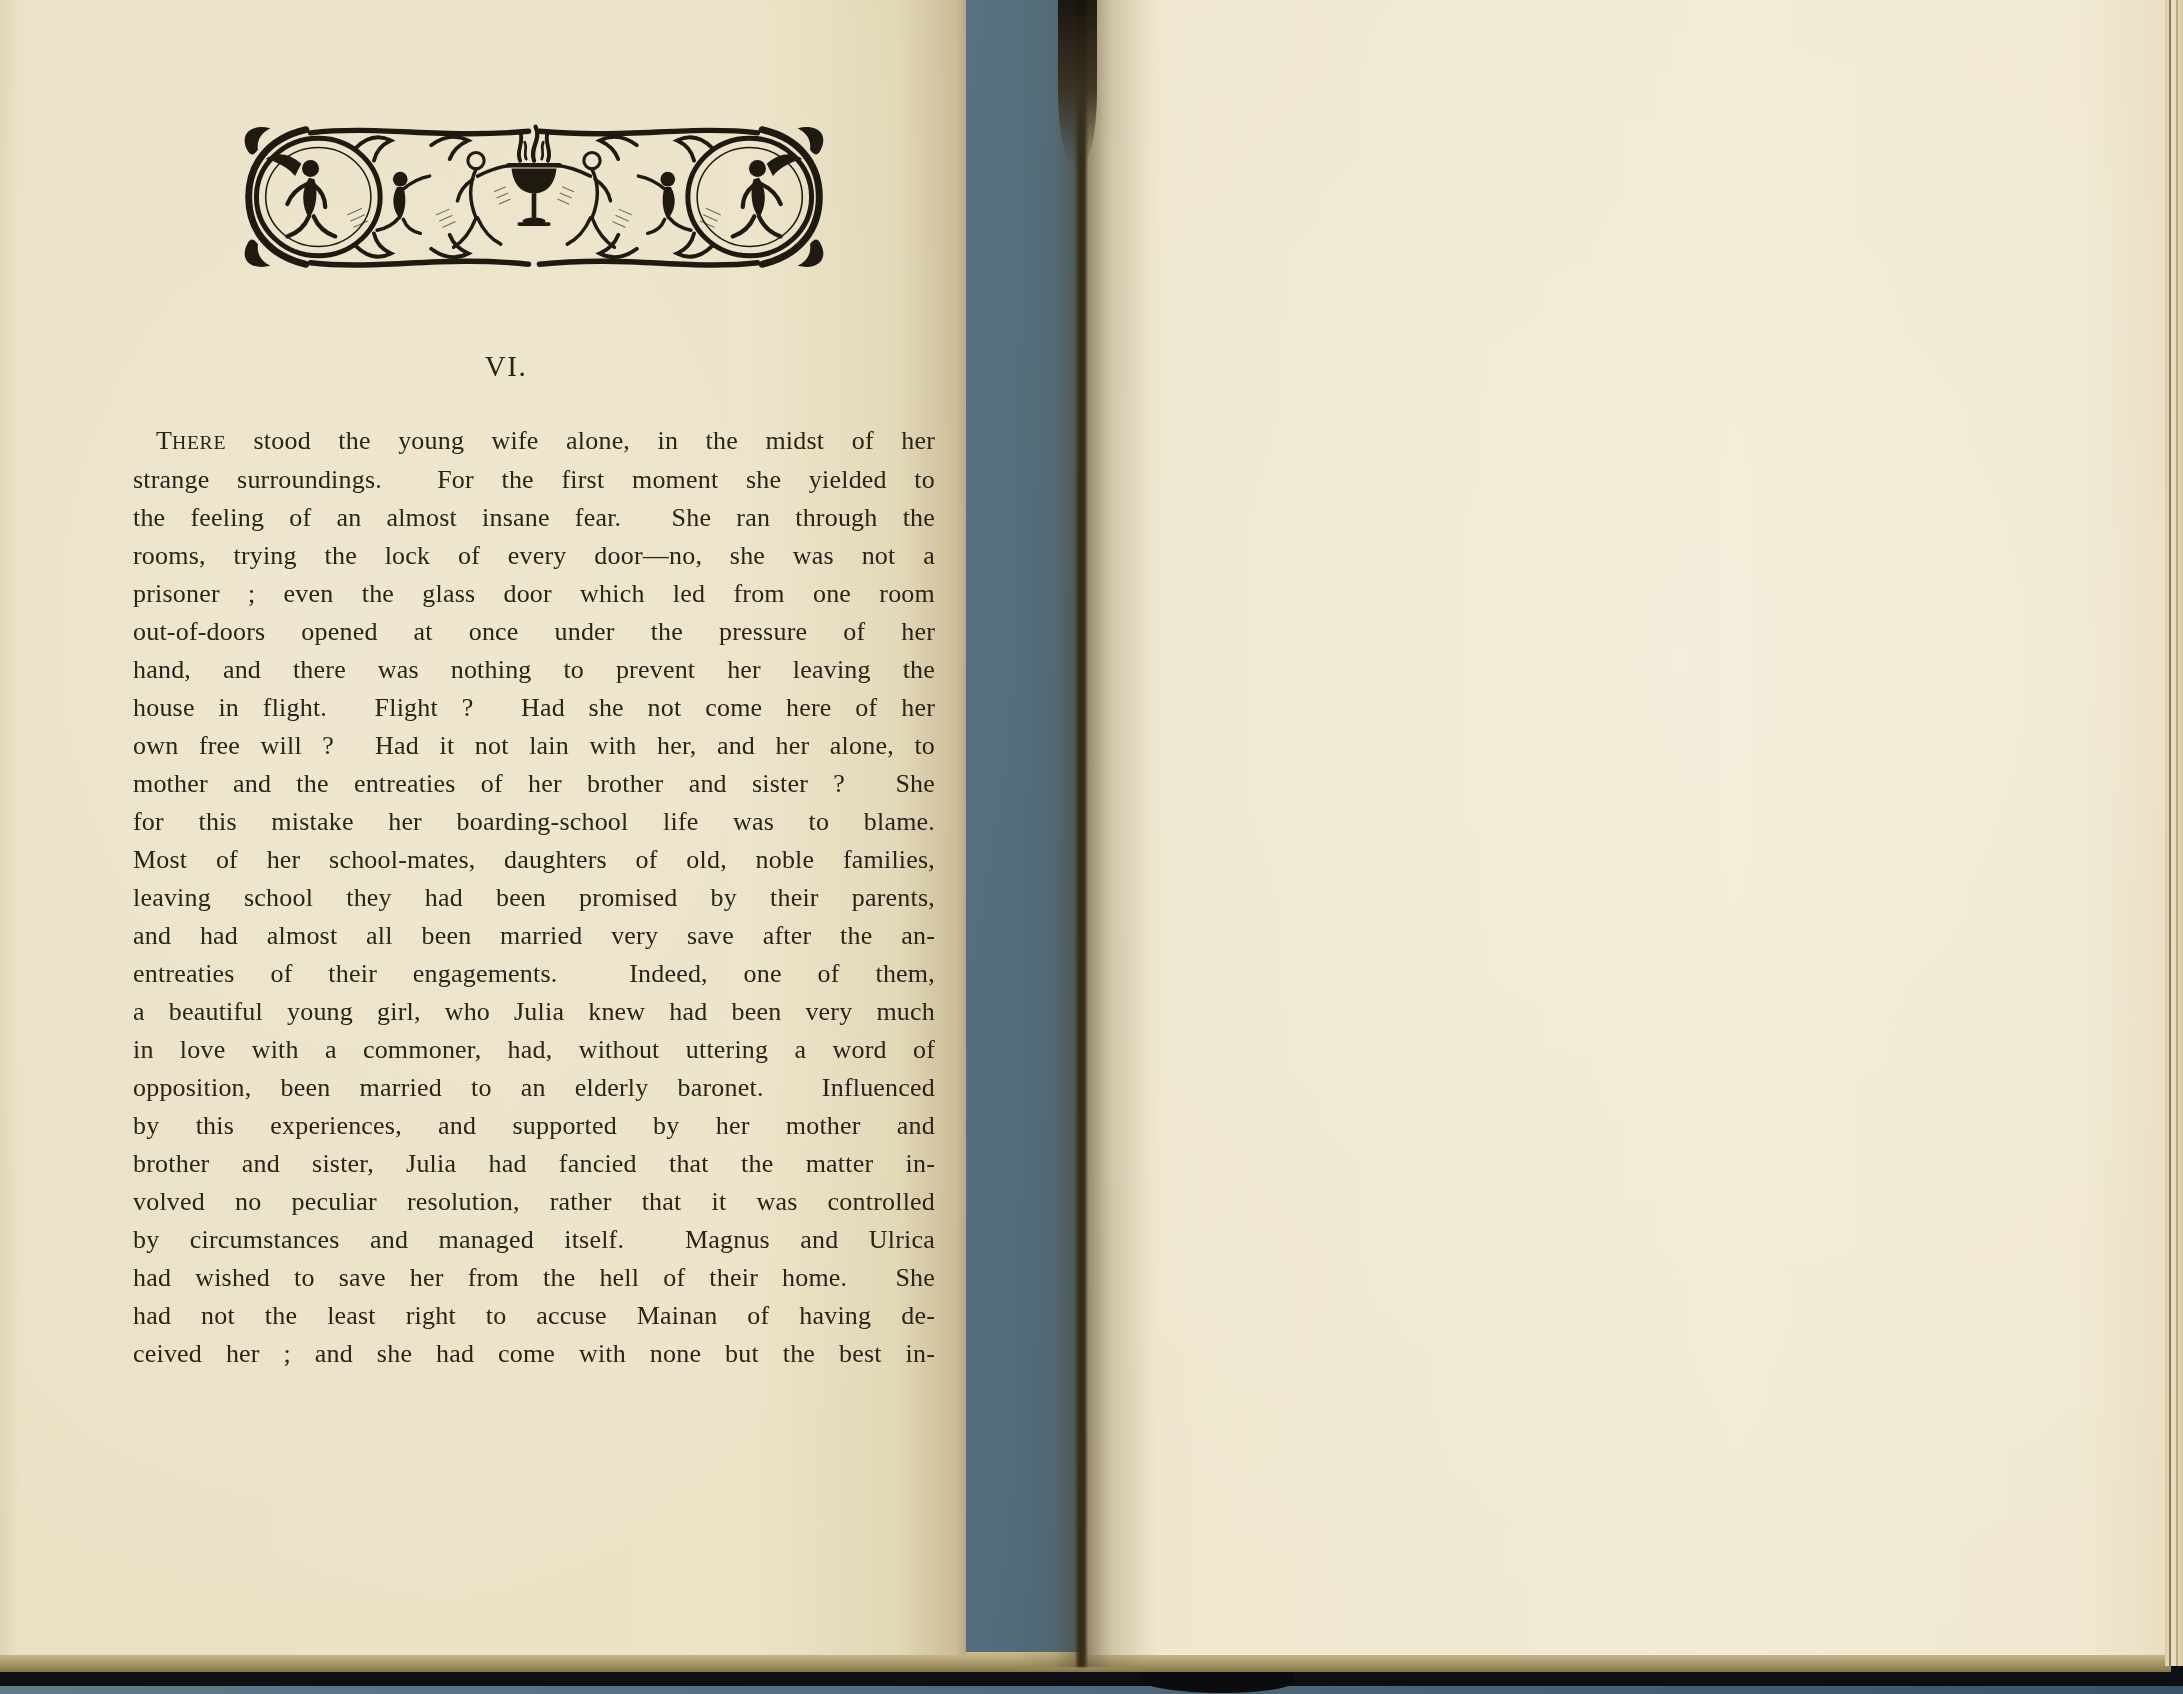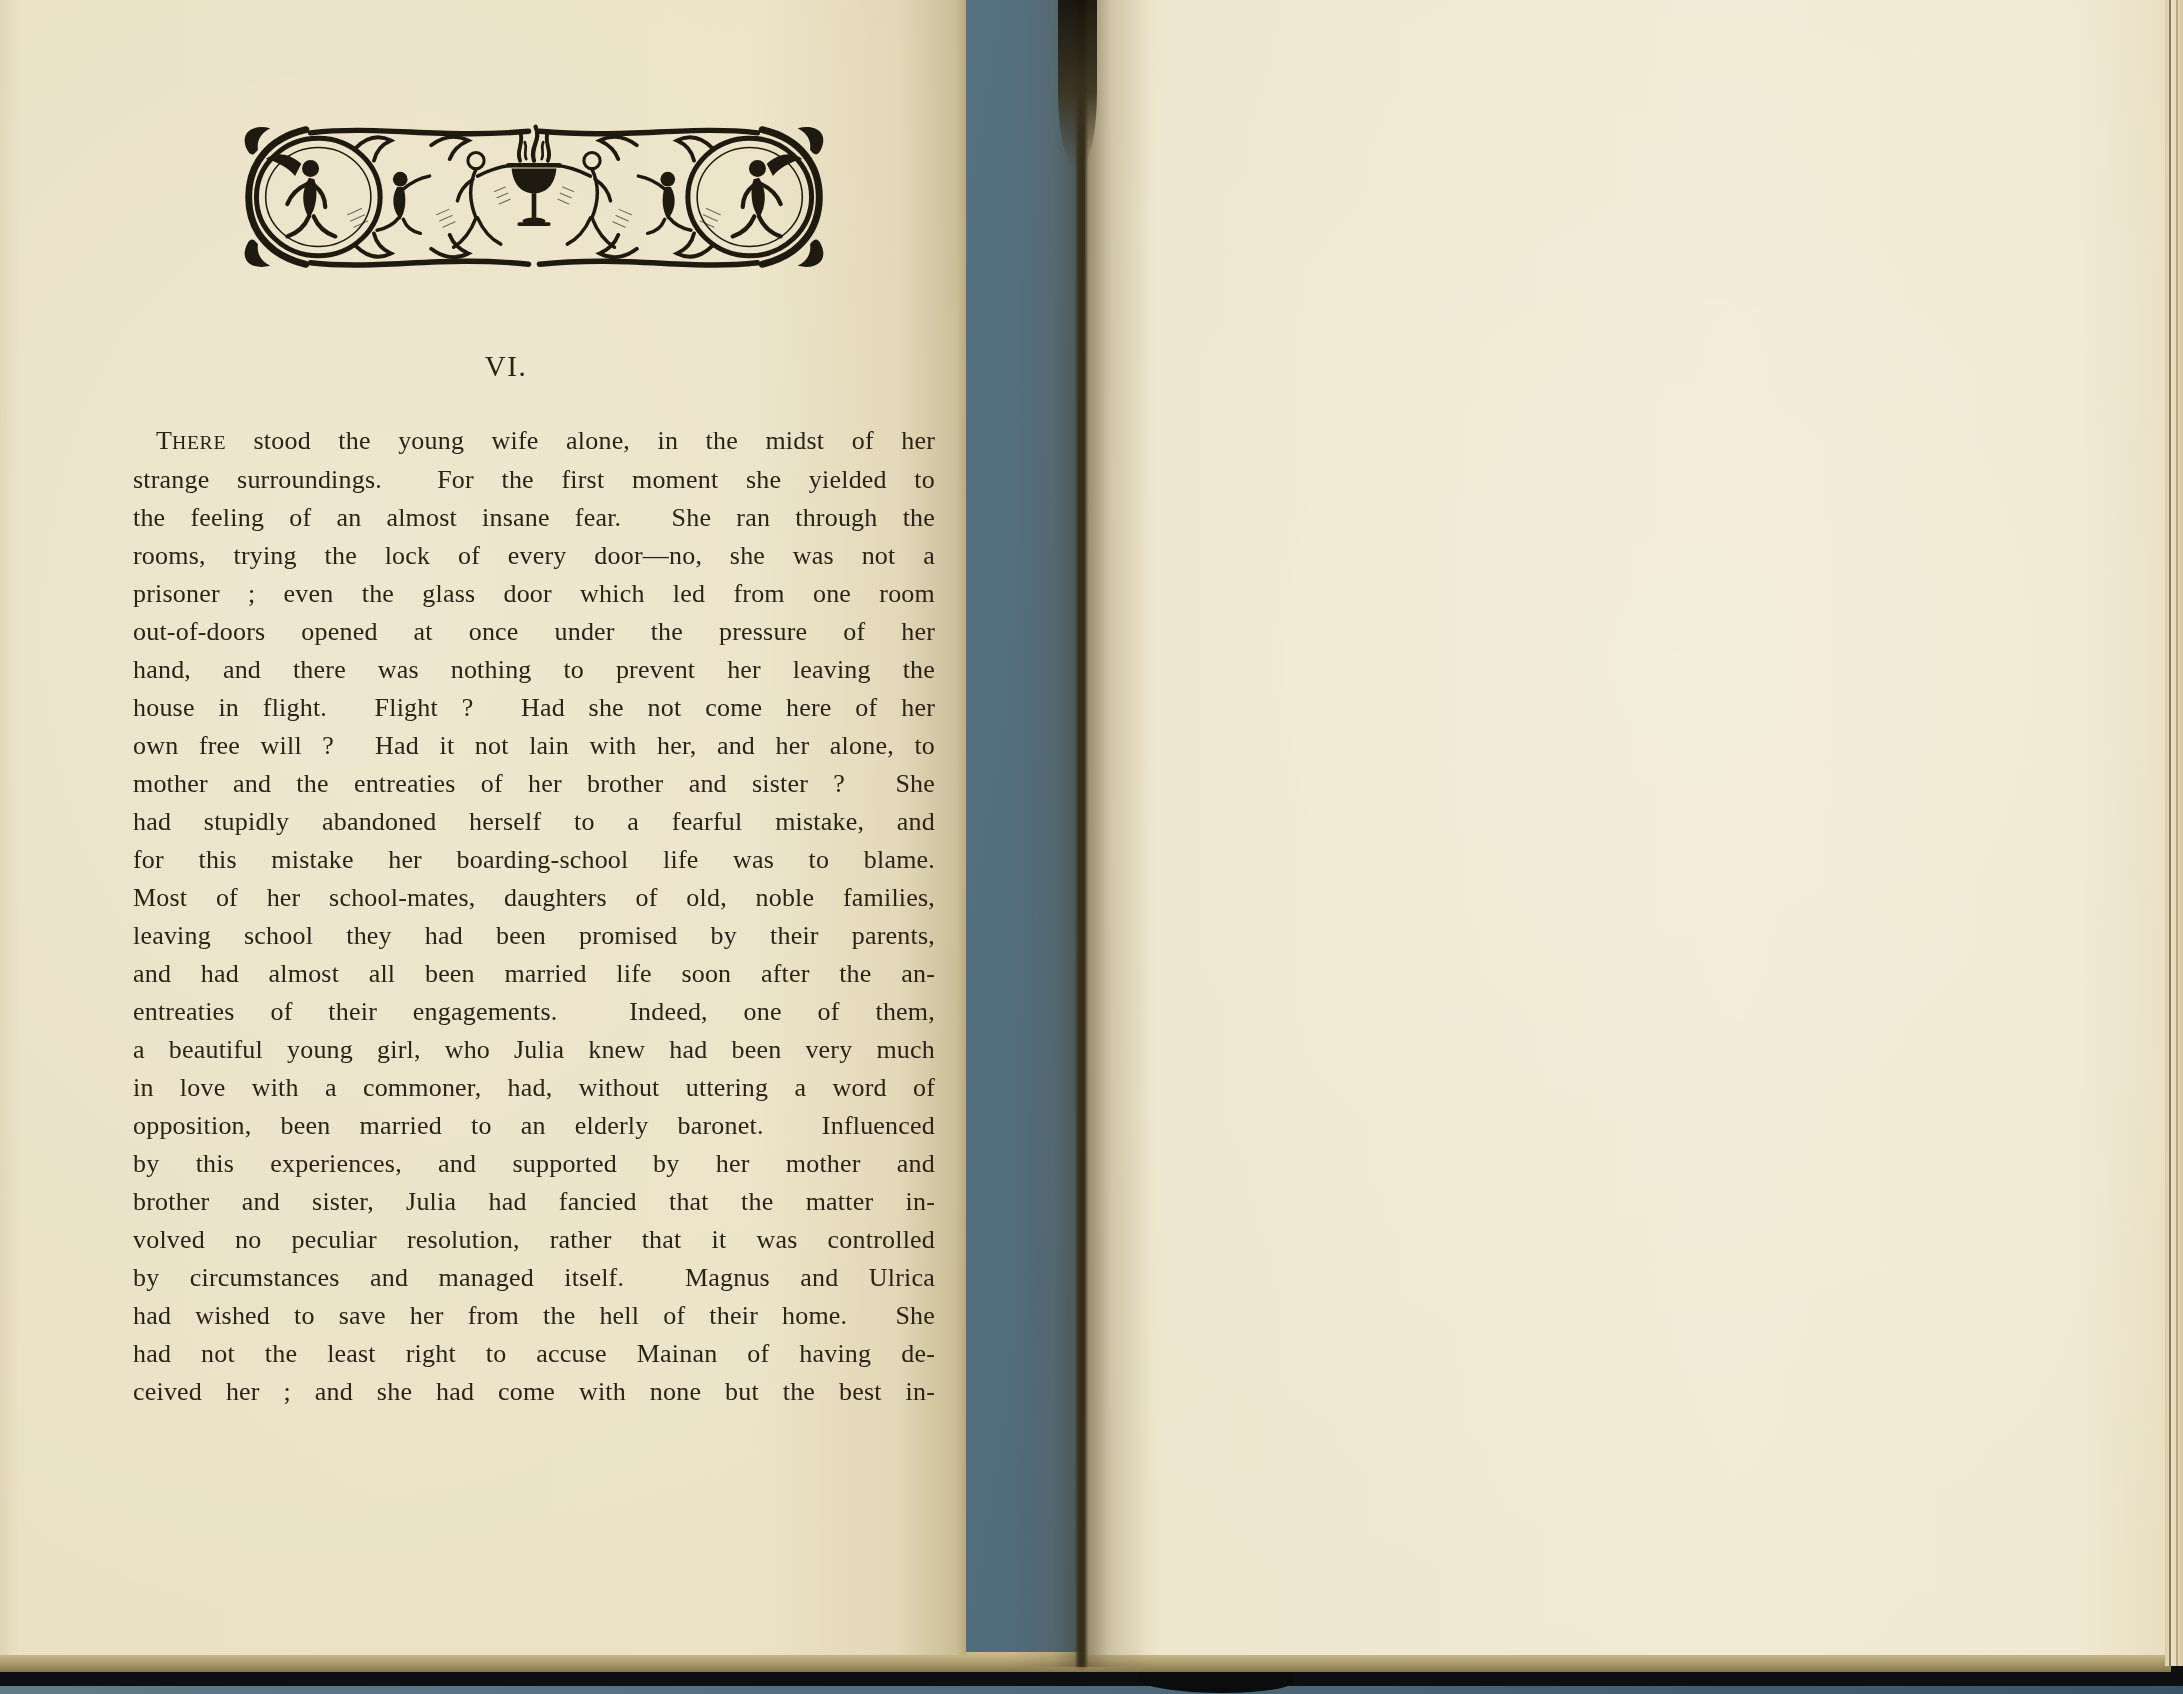--- a/index.html
+++ b/index.html
@@ -163,25 +163,24 @@
           <div class="tline"><span>T</span><span class="sc">HERE</span><span> stood the young wife alone, in the midst of her</span></div>
           <div class="tline">strange surroundings.  For the first moment she yielded to</div>
           <div class="tline">the feeling of an almost insane fear.  She ran through the</div>
           <div class="tline">rooms, trying the lock of every door—no, she was not a</div>
           <div class="tline">prisoner ; even the glass door which led from one room</div>
           <div class="tline">out-of-doors opened at once under the pressure of her</div>
           <div class="tline">hand, and there was nothing to prevent her leaving the</div>
           <div class="tline">house in flight.  Flight ?  Had she not come here of her</div>
           <div class="tline">own free will ?  Had it not lain with her, and her alone, to</div>
           <div class="tline">mother and the entreaties of her brother and sister ?  She</div>
-          <div class="tline">had stupidly abandoned herself to a fearful mistake, and</div>
           <div class="tline">for this mistake her boarding-school life was to blame.</div>
           <div class="tline">Most of her school-mates, daughters of old, noble families,</div>
           <div class="tline">leaving school they had been promised by their parents,</div>
-          <div class="tline">and had almost all been married life soon after the an-</div>
+          <div class="tline">and had almost all been married very save after the an-</div>
           <div class="tline">entreaties of their engagements.  Indeed, one of them,</div>
           <div class="tline">a beautiful young girl, who Julia knew had been very much</div>
           <div class="tline">in love with a commoner, had, without uttering a word of</div>
           <div class="tline">opposition, been married to an elderly baronet.  Influenced</div>
           <div class="tline">by this experiences, and supported by her mother and</div>
           <div class="tline">brother and sister, Julia had fancied that the matter in-</div>
           <div class="tline">volved no peculiar resolution, rather that it was controlled</div>
           <div class="tline">by circumstances and managed itself.  Magnus and Ulrica</div>
           <div class="tline">had wished to save her from the hell of their home.  She</div>
           <div class="tline">had not the least right to accuse Mainan of having de-</div>

